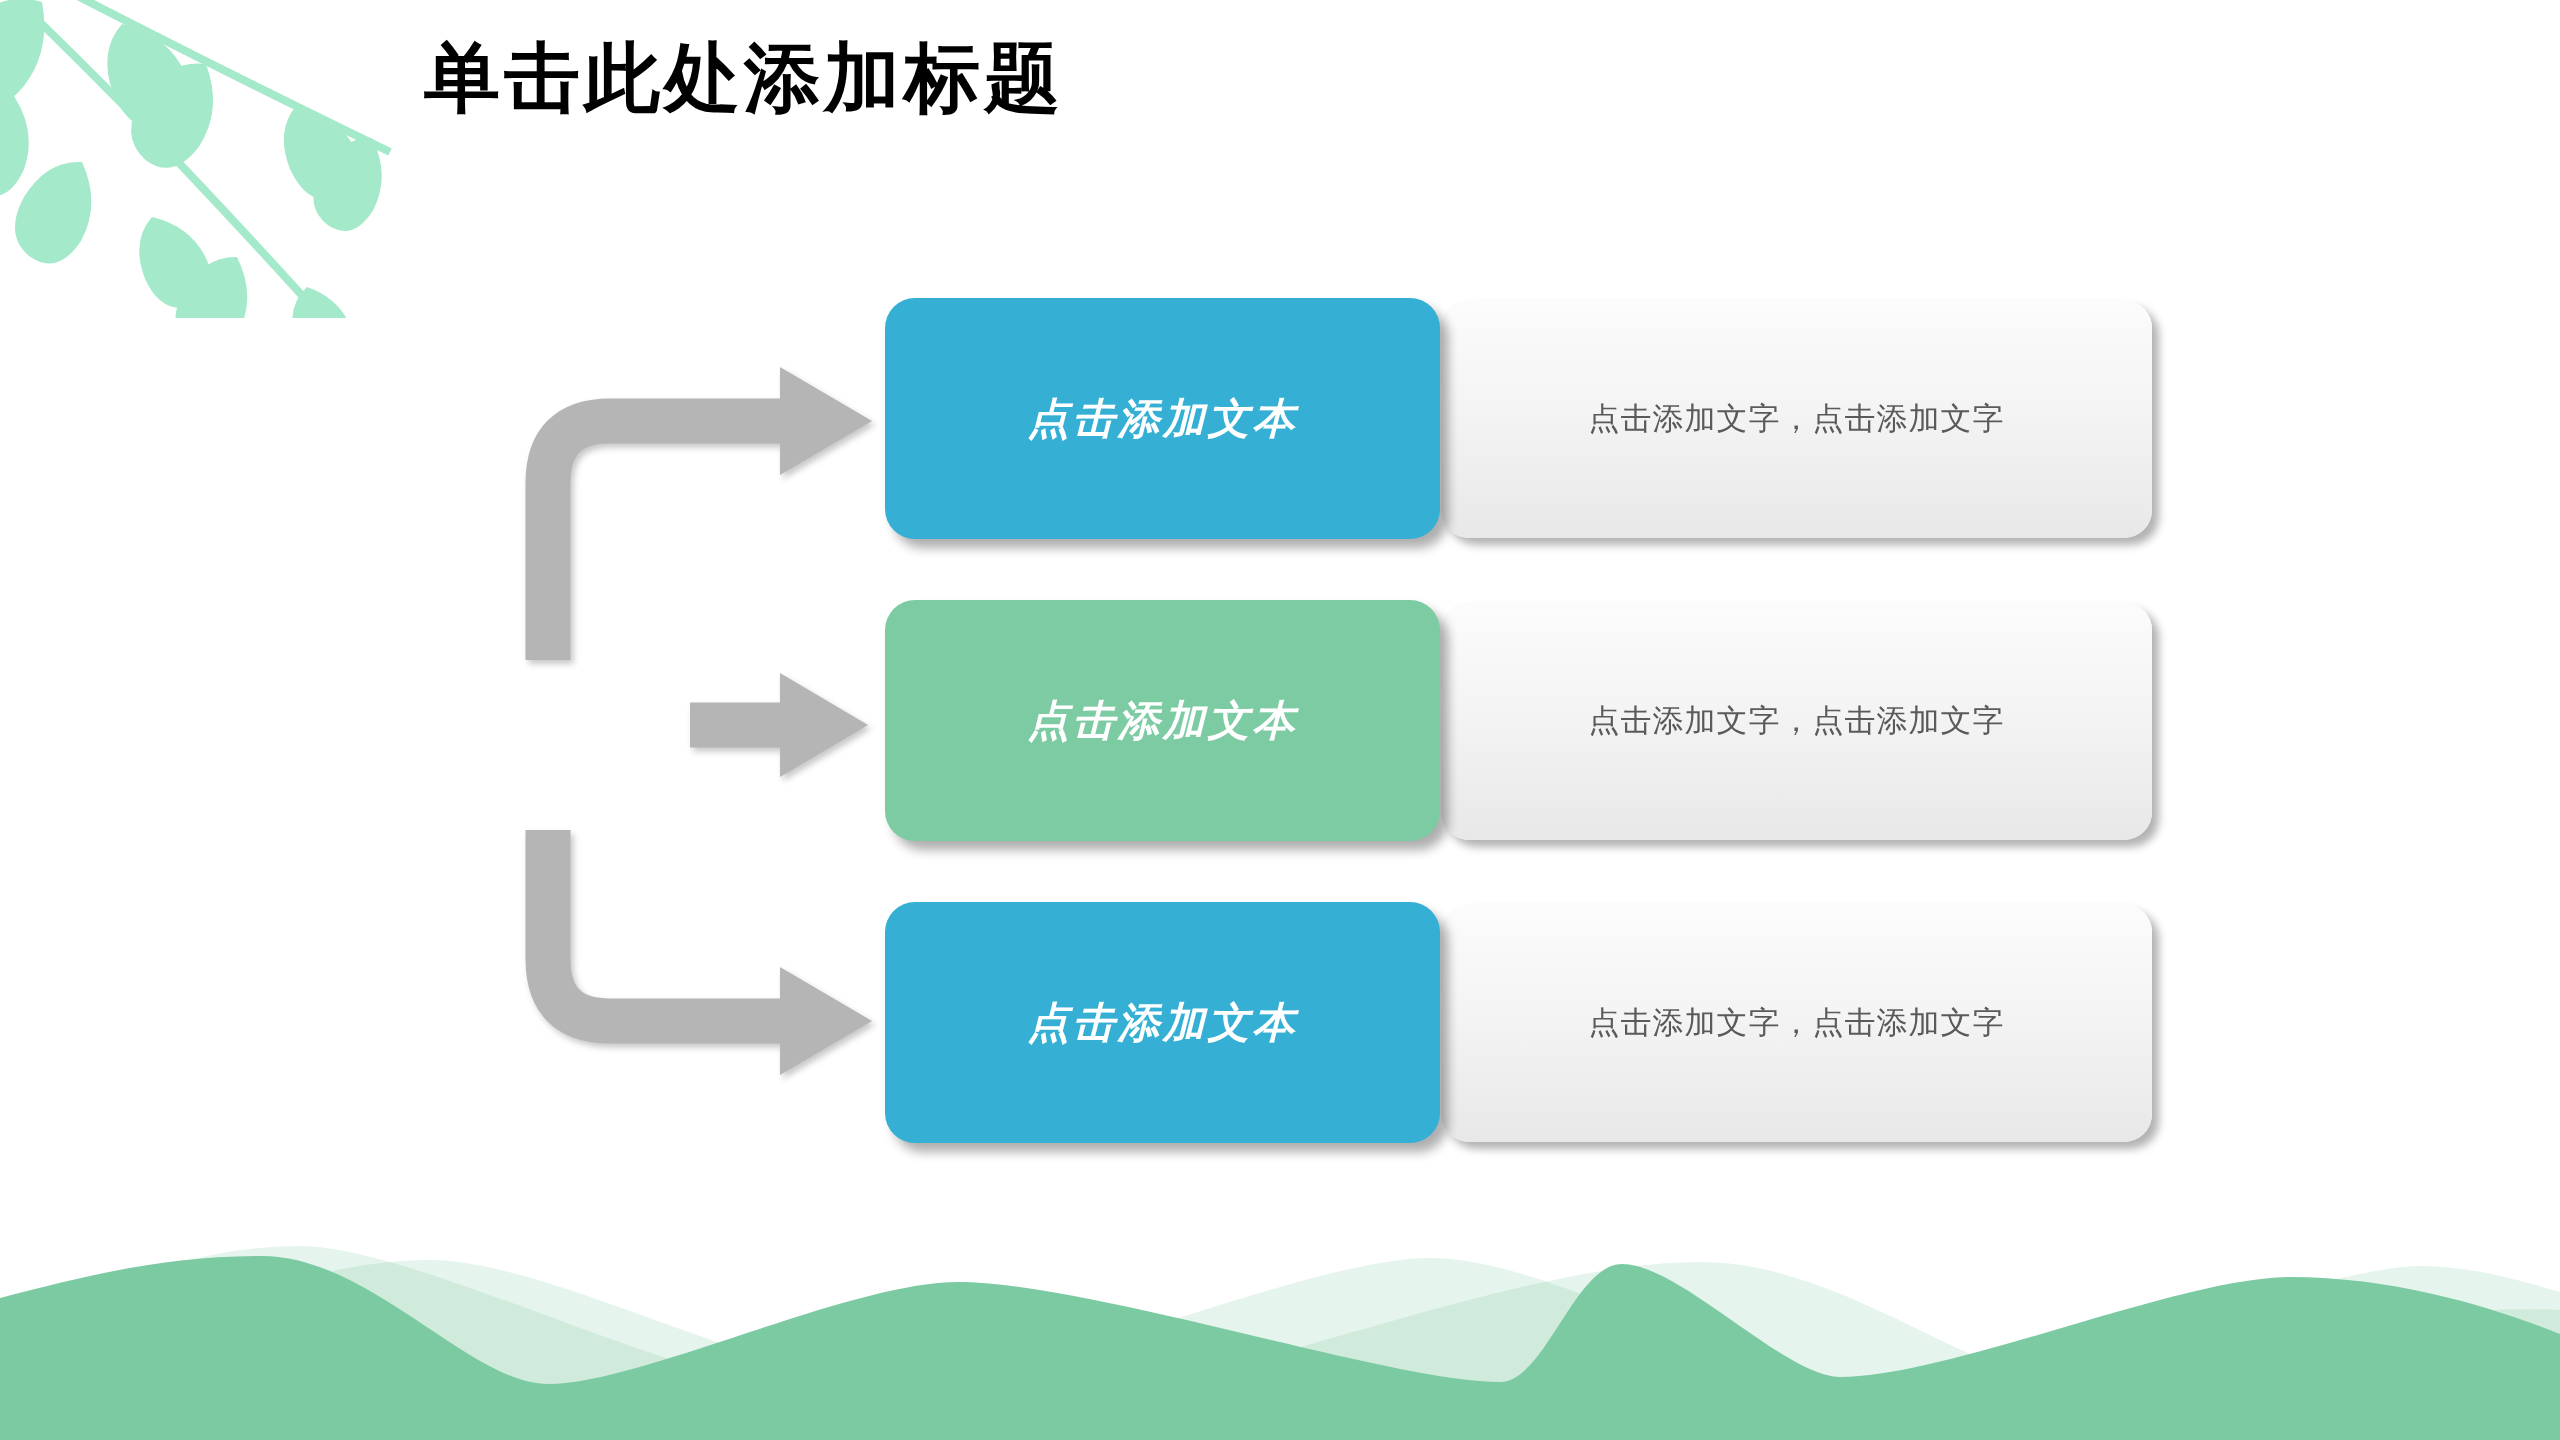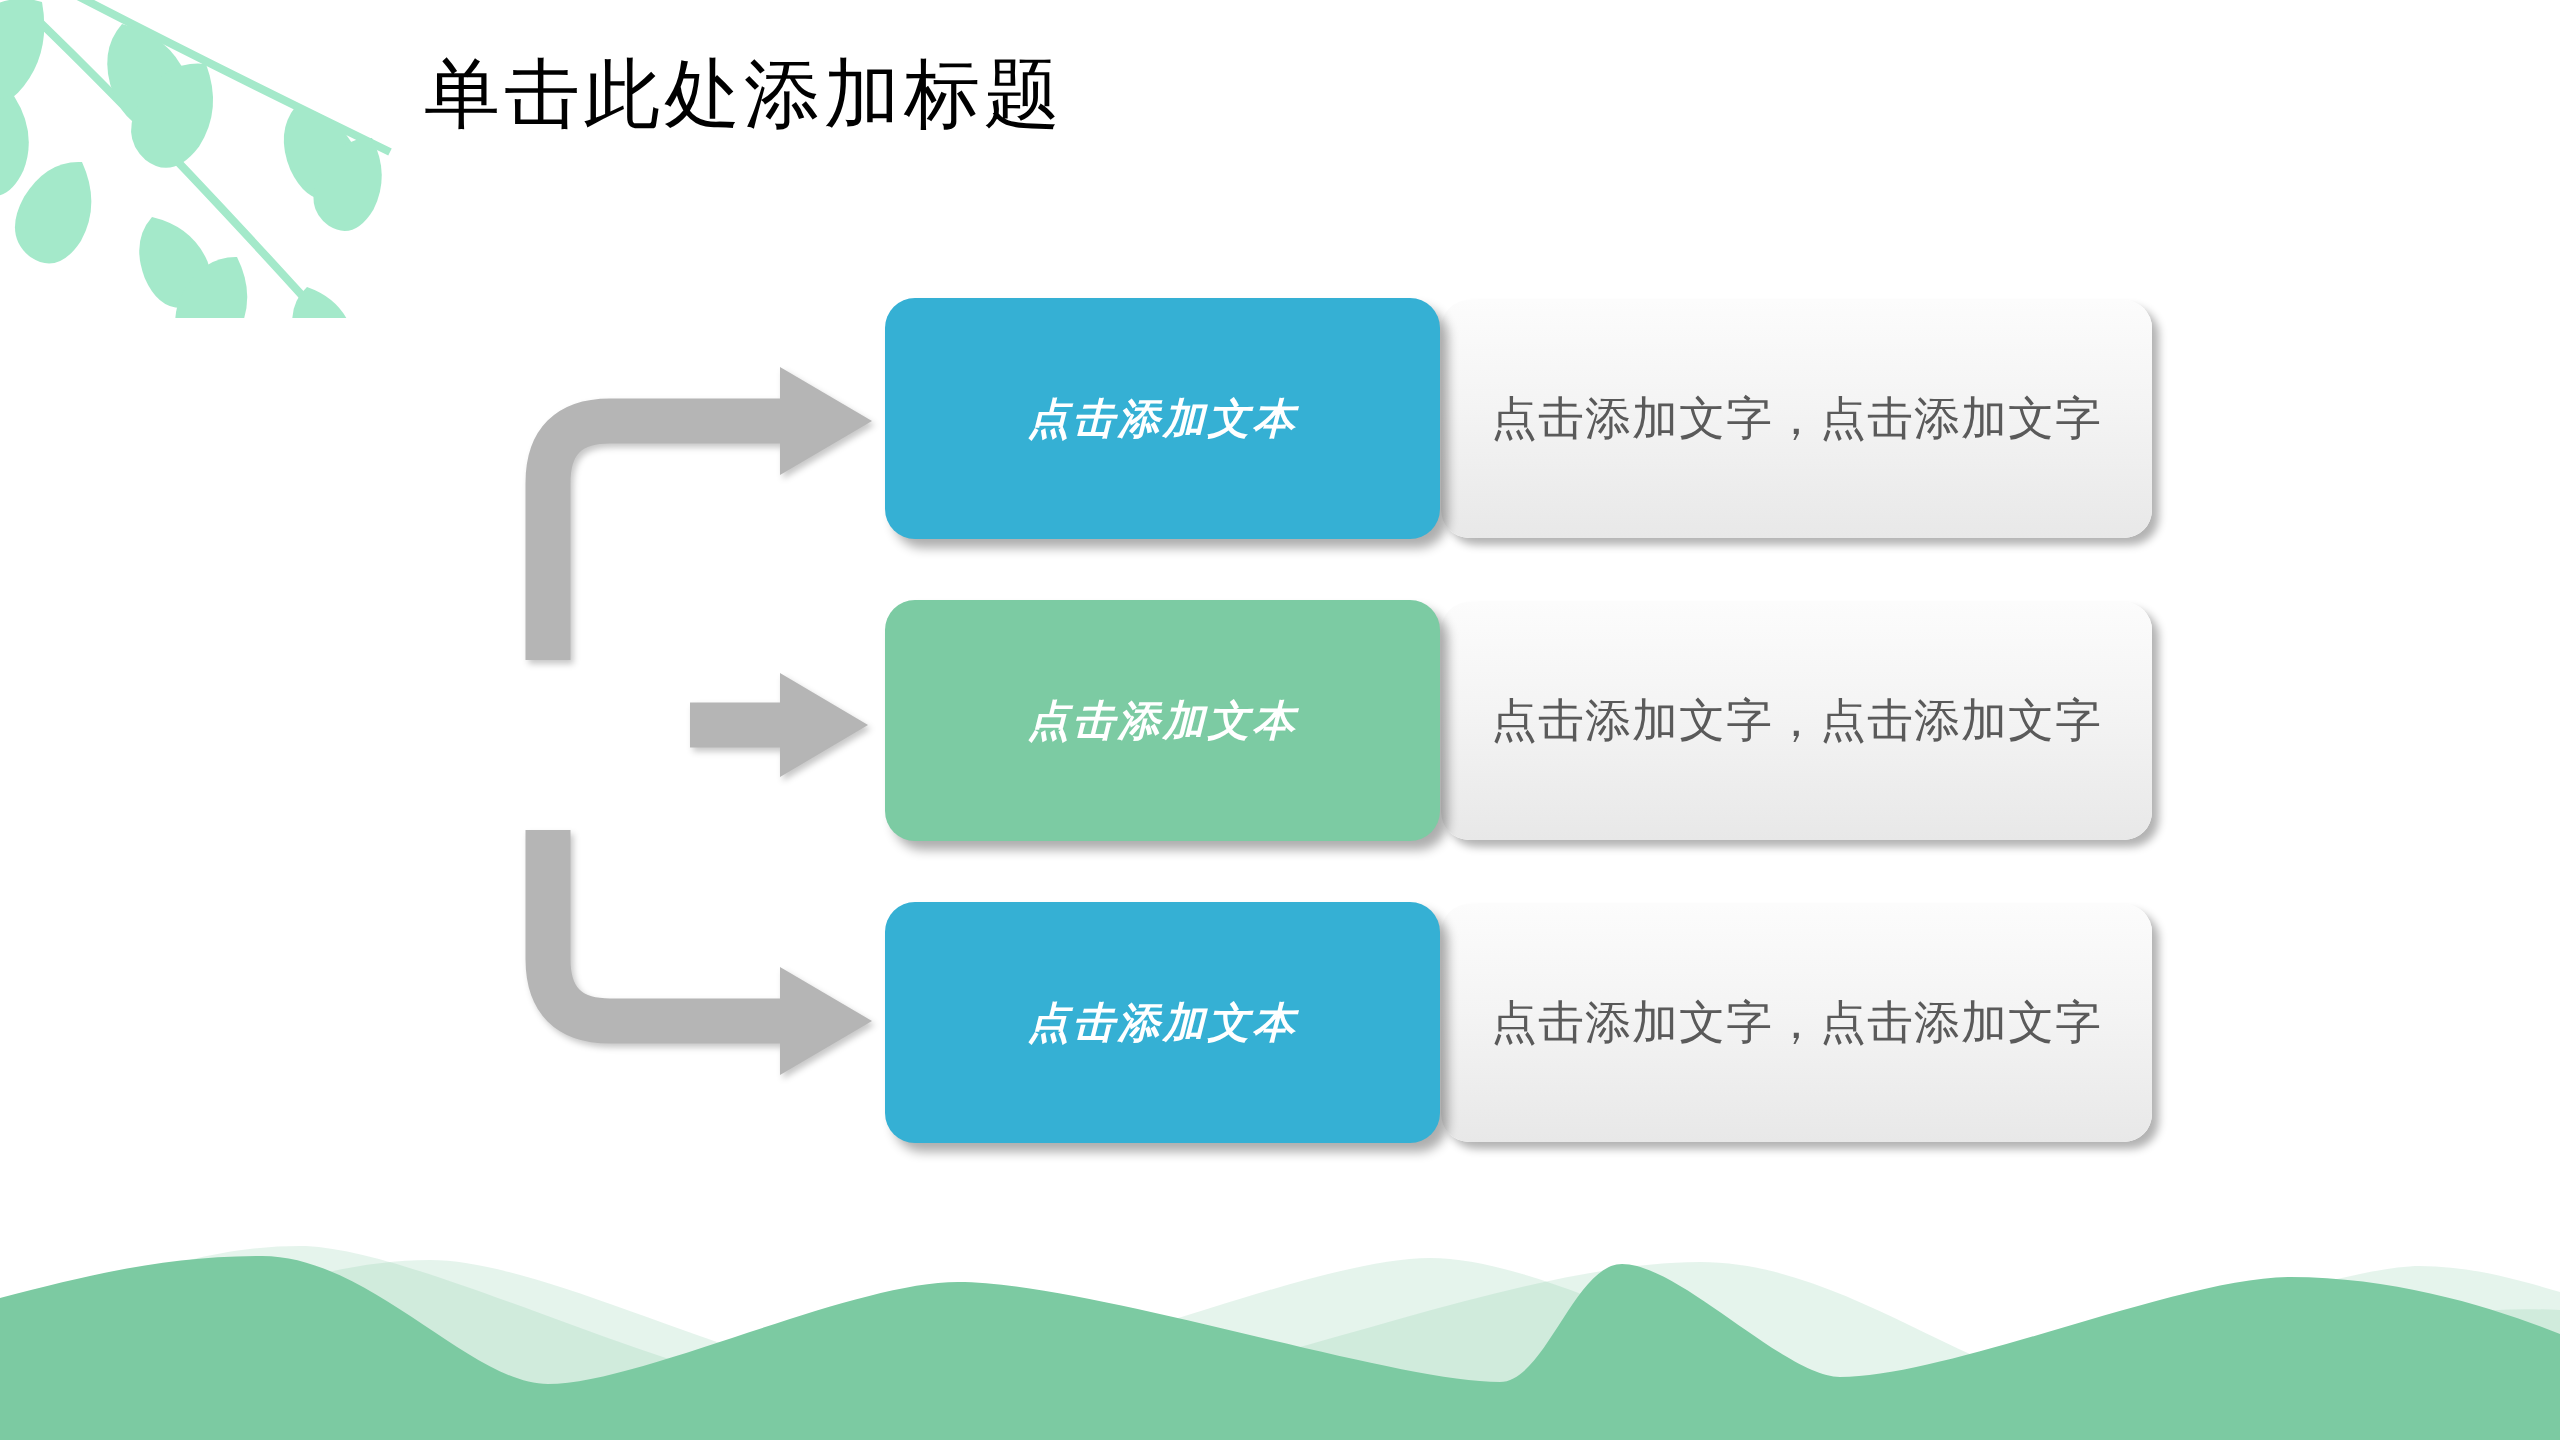--- a/index.html
+++ b/index.html
@@ -2,22 +2,22 @@
 <html><head>
 <meta charset="utf-8">
 <style>
   html,body{margin:0;padding:0;background:#fff;}
   .stage{
     position:relative;width:2560px;height:1440px;background:#fff;overflow:hidden;
     font-family:"Liberation Sans","DejaVu Sans",sans-serif;
   }
   .leaf-deco{position:absolute;left:0;top:0;width:395px;height:318px;}
   .title{
-    position:absolute;left:424px;top:44px;
-    font-size:76px;font-weight:normal;color:#000;letter-spacing:4px;white-space:nowrap;
+    position:absolute;left:424px;top:28px;
+    font-size:76px;font-weight:bold;color:#000;letter-spacing:4px;white-space:nowrap;
   }
   .arrows{position:absolute;left:0;top:0;width:2560px;height:1440px;
     filter:drop-shadow(3px 4px 3px rgba(0,0,0,0.22));}
   .center-box{
     position:absolute;left:413px;top:572px;width:305px;height:300px;
     border-radius:58px;background:#7ccba3;
     box-shadow:10px 11px 13px rgba(0,0,0,0.30);
     display:flex;align-items:center;justify-content:center;
   }
   .center-box span{color:#fff;font-size:52px;font-weight:bold;letter-spacing:3px;}
@@ -26,21 +26,21 @@
     box-shadow:8px 9px 11px rgba(0,0,0,0.32);
     display:flex;align-items:center;justify-content:center;
   }
   .color-box span{color:#fff;font-size:42px;font-weight:bold;letter-spacing:3px;font-style:italic;}
   .desc-box{
     position:absolute;left:1441px;width:711px;height:238px;border-radius:28px;
     background:linear-gradient(180deg,#fcfcfc 0%,#f4f4f4 45%,#e8e8e8 100%);
     box-shadow:7px 7px 9px rgba(0,0,0,0.30);
     display:flex;align-items:center;justify-content:center;
   }
-  .desc-box span{color:#5a5a5a;font-size:46px;letter-spacing:1px;white-space:nowrap;}
+  .desc-box span{color:#5a5a5a;font-size:31px;letter-spacing:1px;white-space:nowrap;}
   .color-box.r0{top:298px}.color-box.r1{top:600px}.color-box.r2{top:902px}
   .desc-box.r0{top:300px}.desc-box.r1{top:602px}.desc-box.r2{top:904px}
   .waves{position:absolute;left:0;top:0;width:2560px;height:1440px;pointer-events:none;}
 </style>
 </head>
 <body>
 
 <div class="stage">
 
   <svg class="leaf-deco" viewBox="0 0 395 318" aria-hidden="true">

